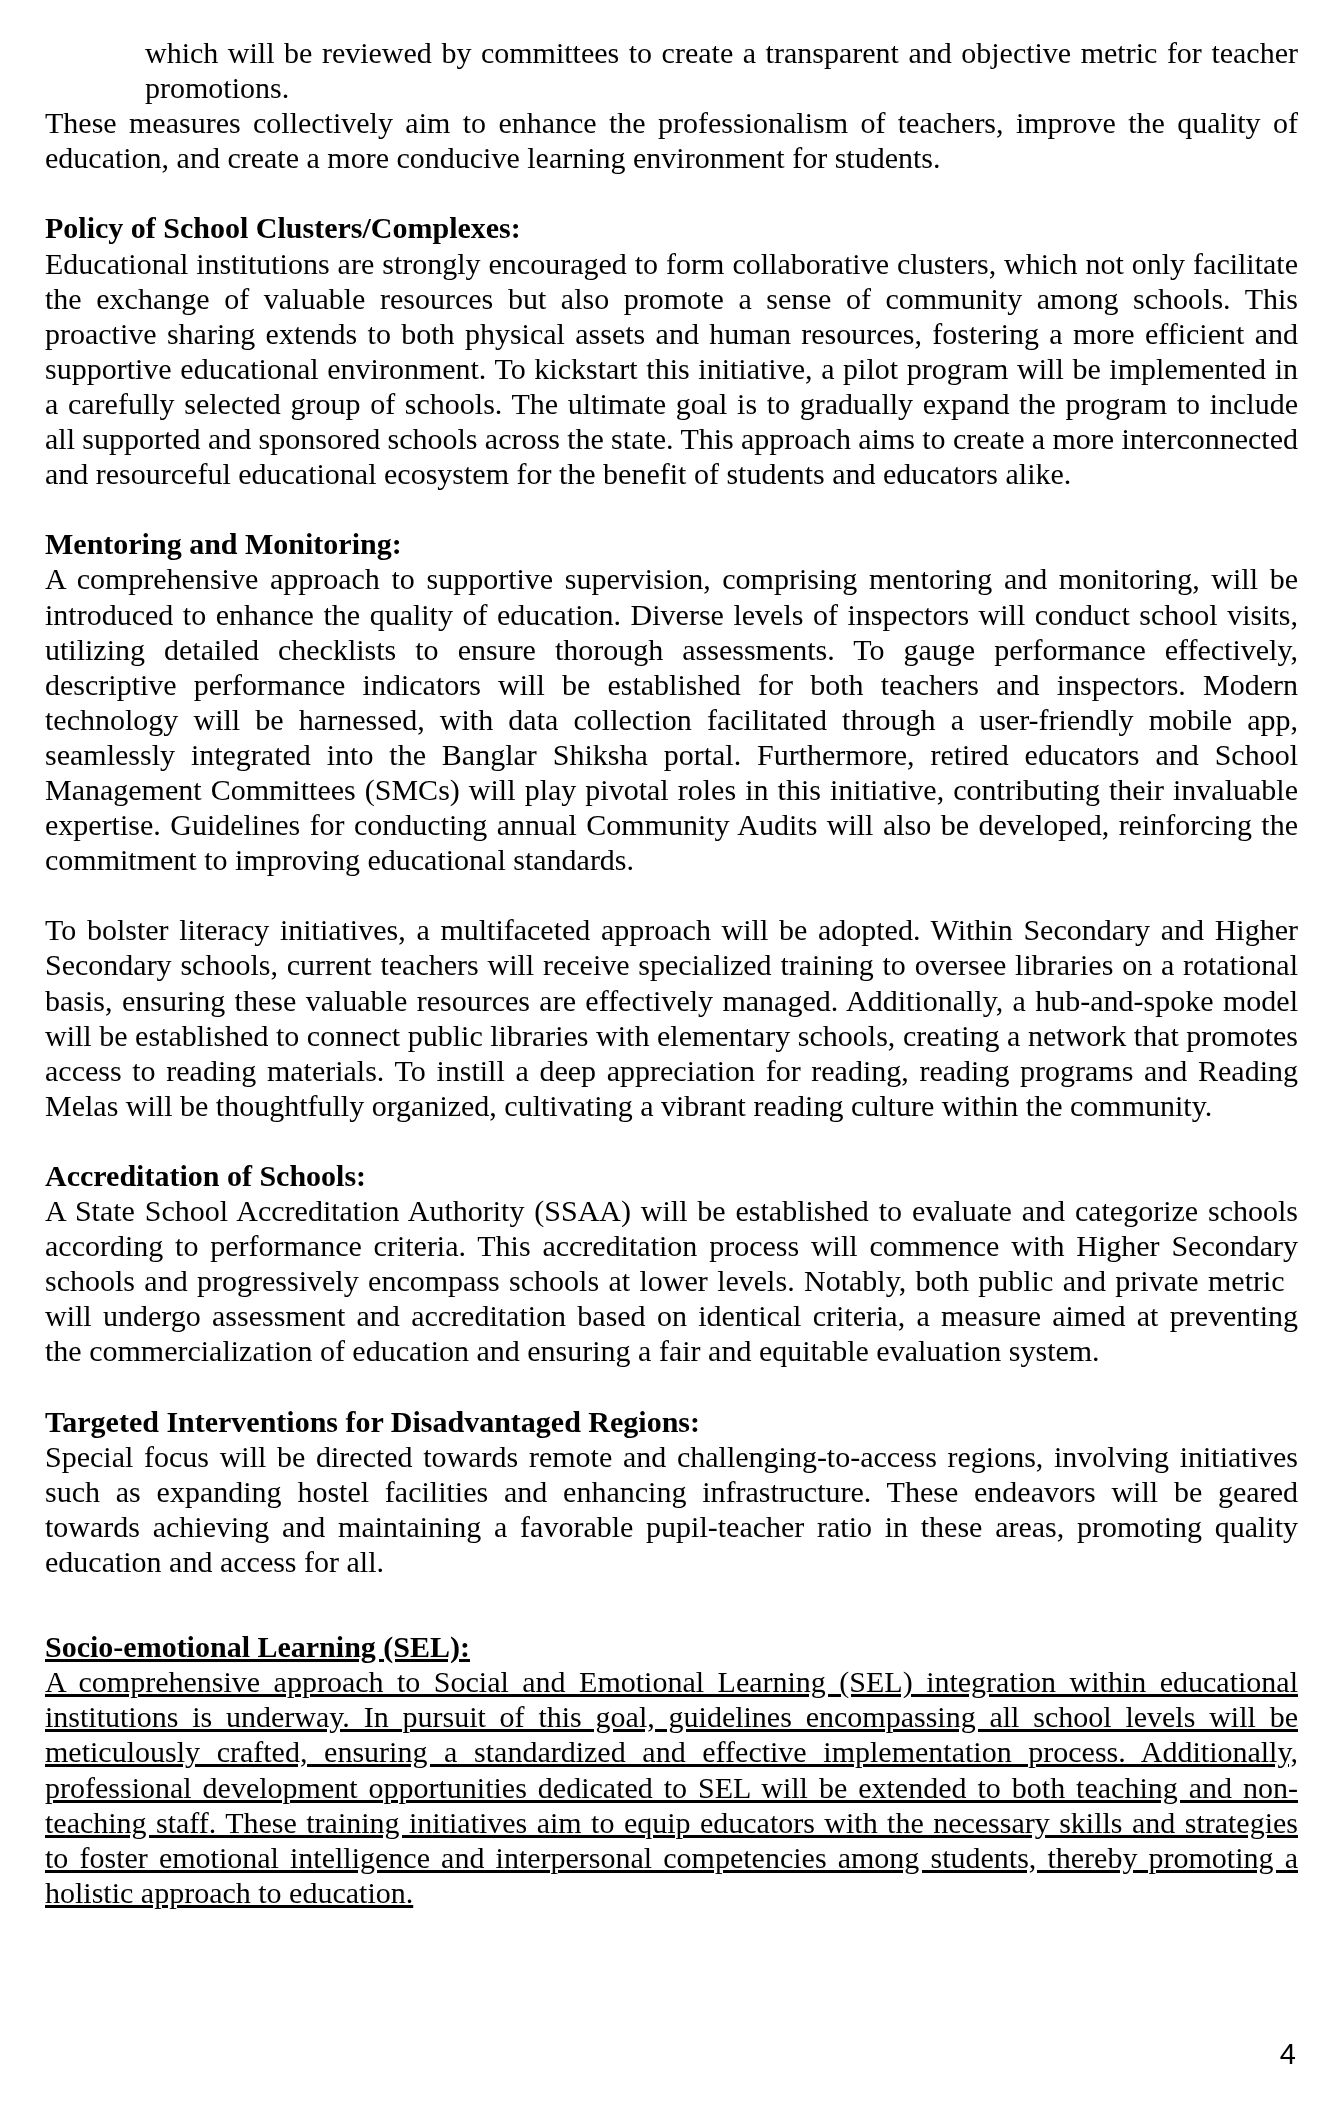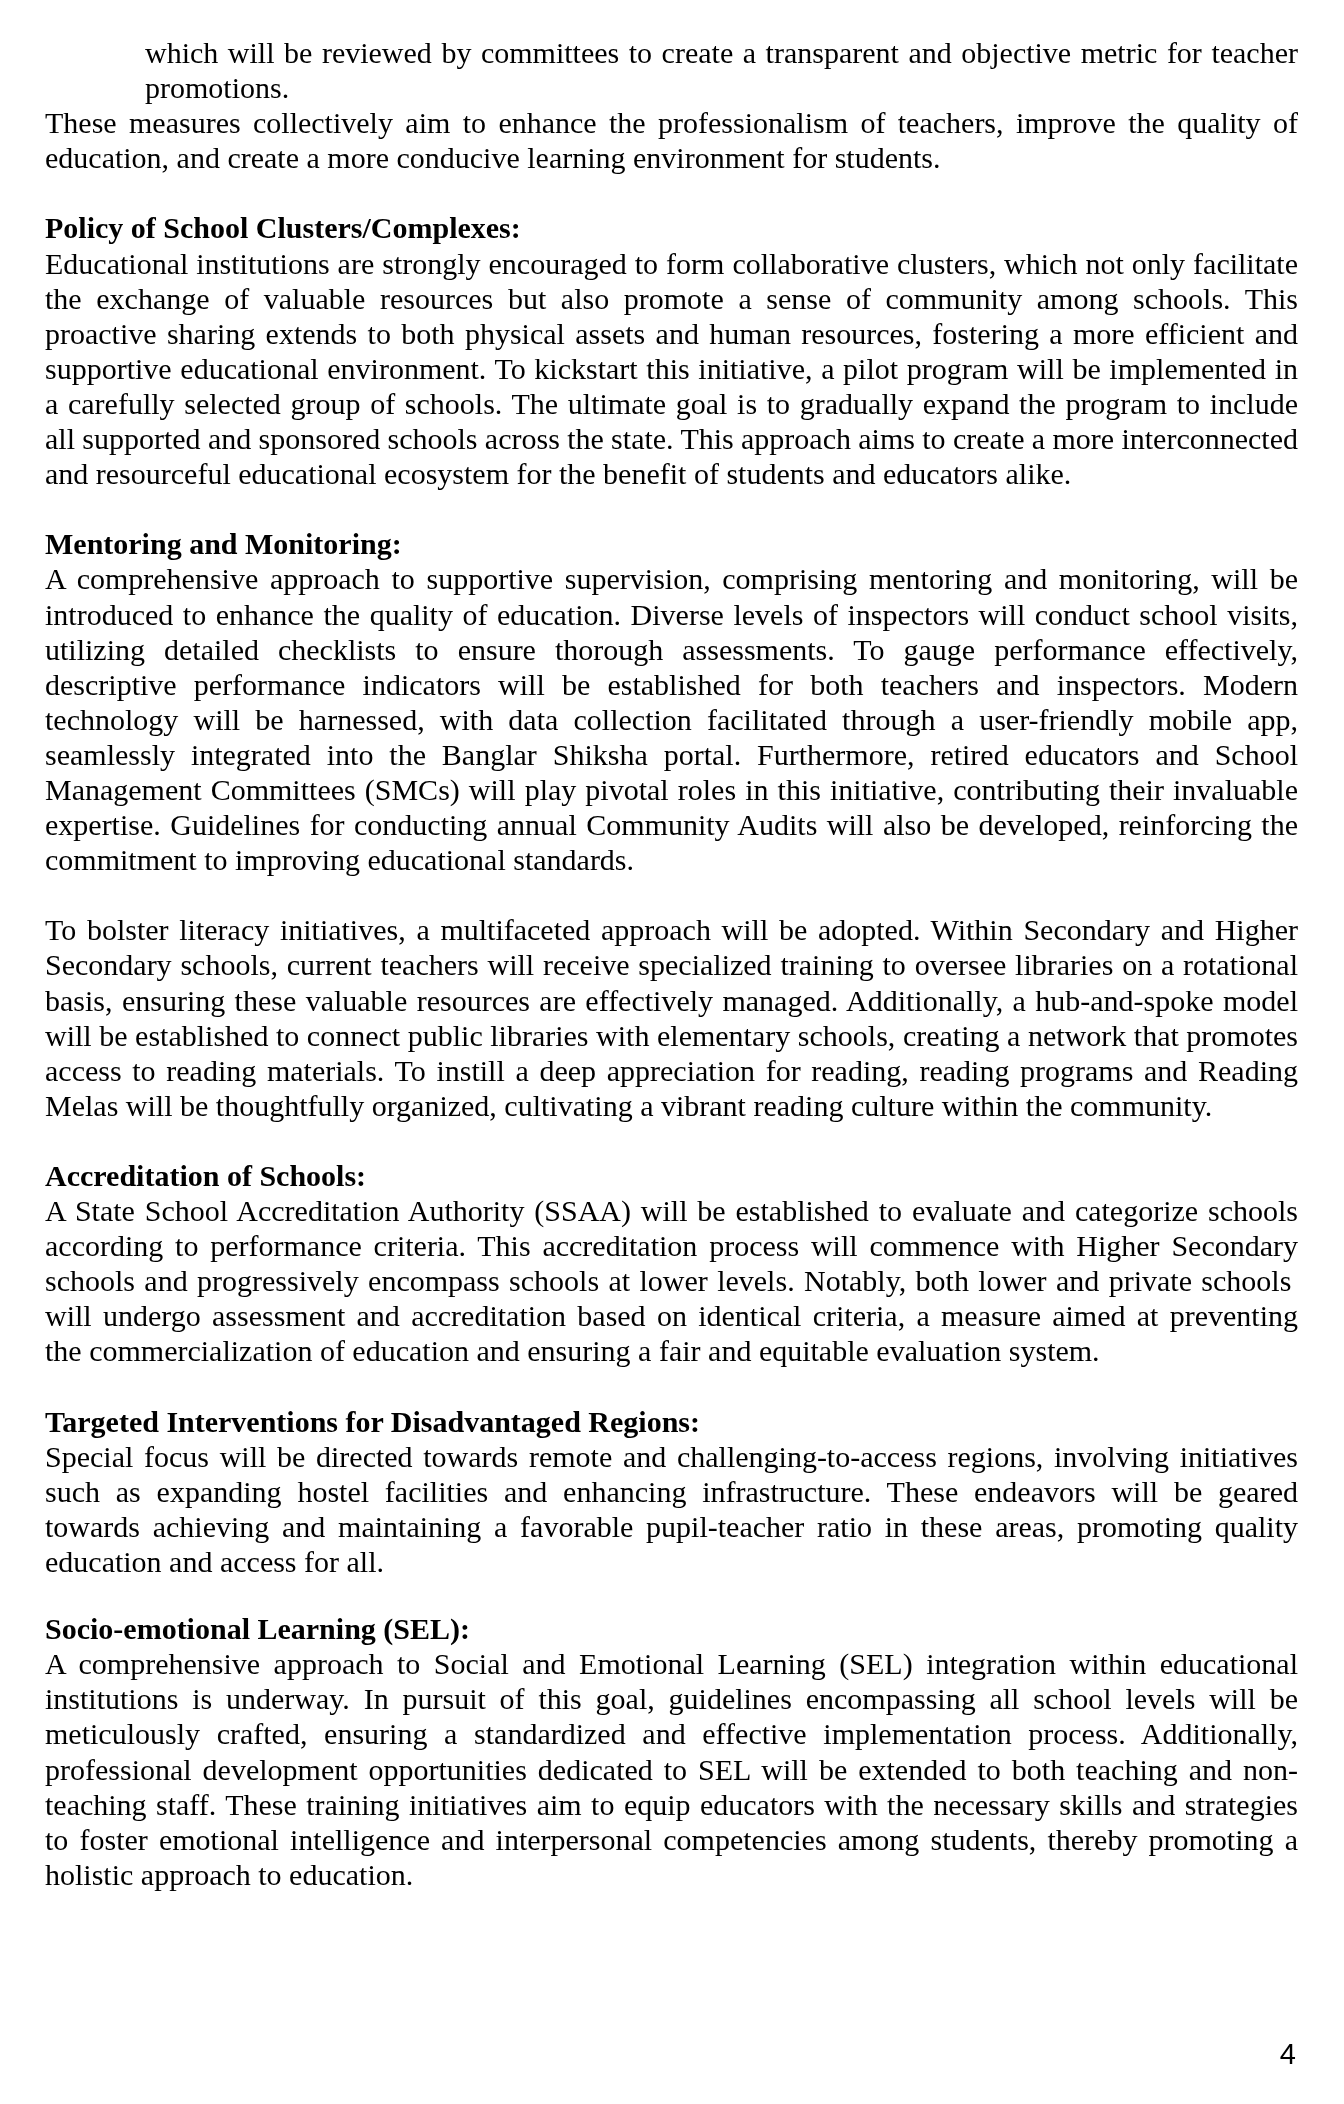--- a/index.html
+++ b/index.html
@@ -71,35 +71,35 @@
             <div class="line"><span style="word-spacing: 0.0613839px;">will be established to connect public libraries with elementary schools, creating a network that promotes</span></div>
             <div class="line"><span style="word-spacing: 3.17188px;">access to reading materials. To instill a deep appreciation for reading, reading programs and Reading</span></div>
             <div class="line"><span>Melas will be thoughtfully organized, cultivating a vibrant reading culture within the community.</span></div>
           </div>
         </div>
         <div class="block section" style="margin-top: 35.1px;">
           <div class="line heading">Accreditation of Schools:</div>
           <div class="section-body">
             <div class="line"><span style="word-spacing: 2.36659px;">A State School Accreditation Authority (SSAA) will be established to evaluate and categorize schools</span></div>
             <div class="line"><span style="word-spacing: 4.3054px;">according to performance criteria. This accreditation process will commence with Higher Secondary</span></div>
-            <div class="line"><span style="word-spacing: 1.8738px;">schools and progressively encompass schools at lower levels. Notably, both lower and private schools</span></div>
+            <div class="line"><span style="word-spacing: 1.8738px;">schools and progressively encompass schools at lower levels. Notably, both public and private metric</span></div>
             <div class="line"><span style="word-spacing: 3.76923px;">will undergo assessment and accreditation based on identical criteria, a measure aimed at preventing</span></div>
             <div class="line"><span>the commercialization of education and ensuring a fair and equitable evaluation system.</span></div>
           </div>
         </div>
         <div class="block section" style="margin-top: 35.1px;">
           <div class="line heading">Targeted Interventions for Disadvantaged Regions:</div>
           <div class="section-body">
             <div class="line"><span style="word-spacing: 3.18324px;">Special focus will be directed towards remote and challenging-to-access regions, involving initiatives</span></div>
             <div class="line"><span style="word-spacing: 8.31641px;">such as expanding hostel facilities and enhancing infrastructure. These endeavors will be geared</span></div>
             <div class="line"><span style="word-spacing: 5.21484px;">towards achieving and maintaining a favorable pupil-teacher ratio in these areas, promoting quality</span></div>
             <div class="line"><span>education and access for all.</span></div>
           </div>
         </div>
-        <div class="block section" style="margin-top: 32px;">
+        <div class="block section" style="margin-top: 50px; text-decoration: underline;">
           <div class="line heading">Socio-emotional Learning (SEL):</div>
           <div class="section-body">
             <div class="line"><span style="word-spacing: 5.9858px;">A comprehensive approach to Social and Emotional Learning (SEL) integration within educational</span></div>
             <div class="line"><span style="word-spacing: 6.31585px;">institutions is underway. In pursuit of this goal, guidelines encompassing all school levels will be</span></div>
             <div class="line"><span style="word-spacing: 9.17014px;">meticulously crafted, ensuring a standardized and effective implementation process. Additionally,</span></div>
             <div class="line"><span style="word-spacing: 3.48077px;">professional development opportunities dedicated to SEL will be extended to both teaching and non-</span></div>
             <div class="line"><span style="word-spacing: 1.92411px;">teaching staff. These training initiatives aim to equip educators with the necessary skills and strategies</span></div>
             <div class="line"><span style="word-spacing: 3.63778px;">to foster emotional intelligence and interpersonal competencies among students, thereby promoting a</span></div>
             <div class="line"><span>holistic approach to education.</span></div>
           </div>

